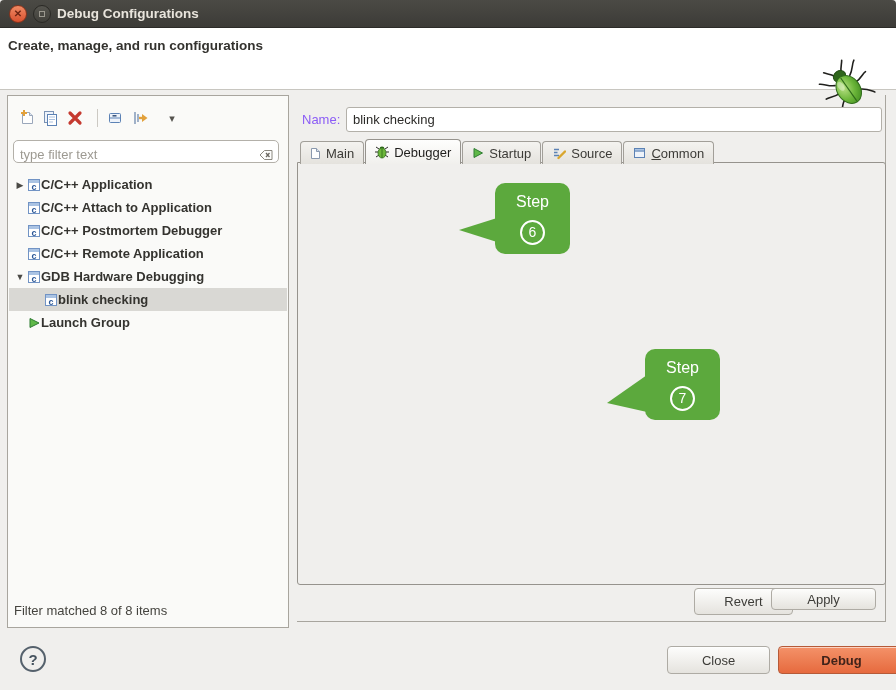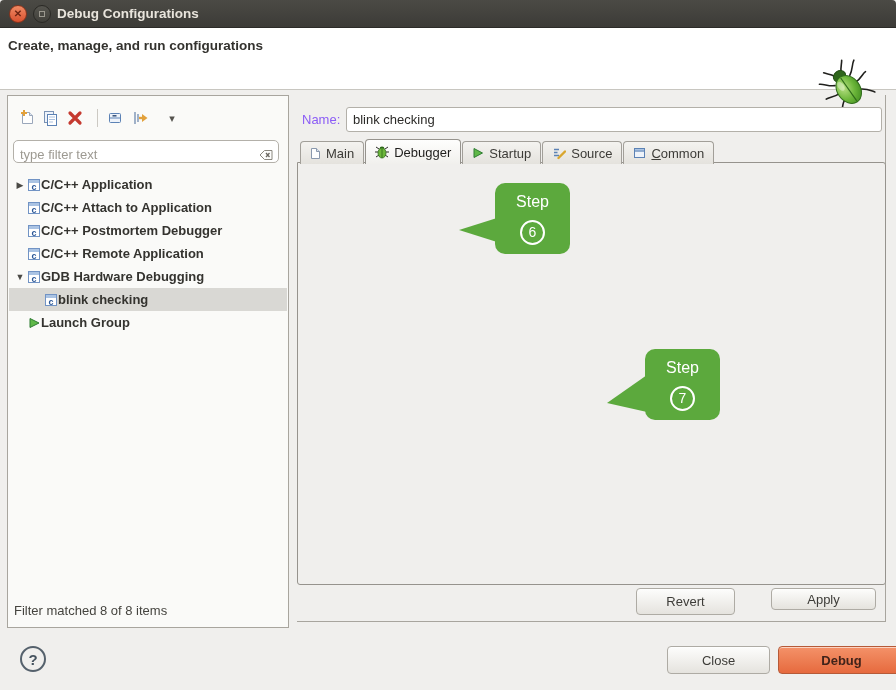--- a/index.html
+++ b/index.html
@@ -448,21 +448,21 @@
 
 <div class="callout" style="left:645px;top:349px">
   <span class="tail tail7"></span>
   <span class="word">Step</span>
   <span class="num">7</span>
 </div>
 
 <div class="checkbox unchecked" style="left:313px;top:440px"></div>
 <div class="lab" style="left:337px;top:442px">Force thread list update on suspend</div>
 
-<div class="btn" style="left:636px;top:588px;width:99px;height:27px">
+<div class="btn" style="left:694px;top:588px;width:99px;height:27px">
   <span>Revert</span>
 </div>
 <div class="btn" style="left:771px;top:588px;width:105px;height:22px">
   <span>Apply</span>
 </div>
 
 <div class="helpbtn">
   <span>?</span>
 </div>
 <div class="btn" style="left:667px;top:646px;width:103px;height:28px">

